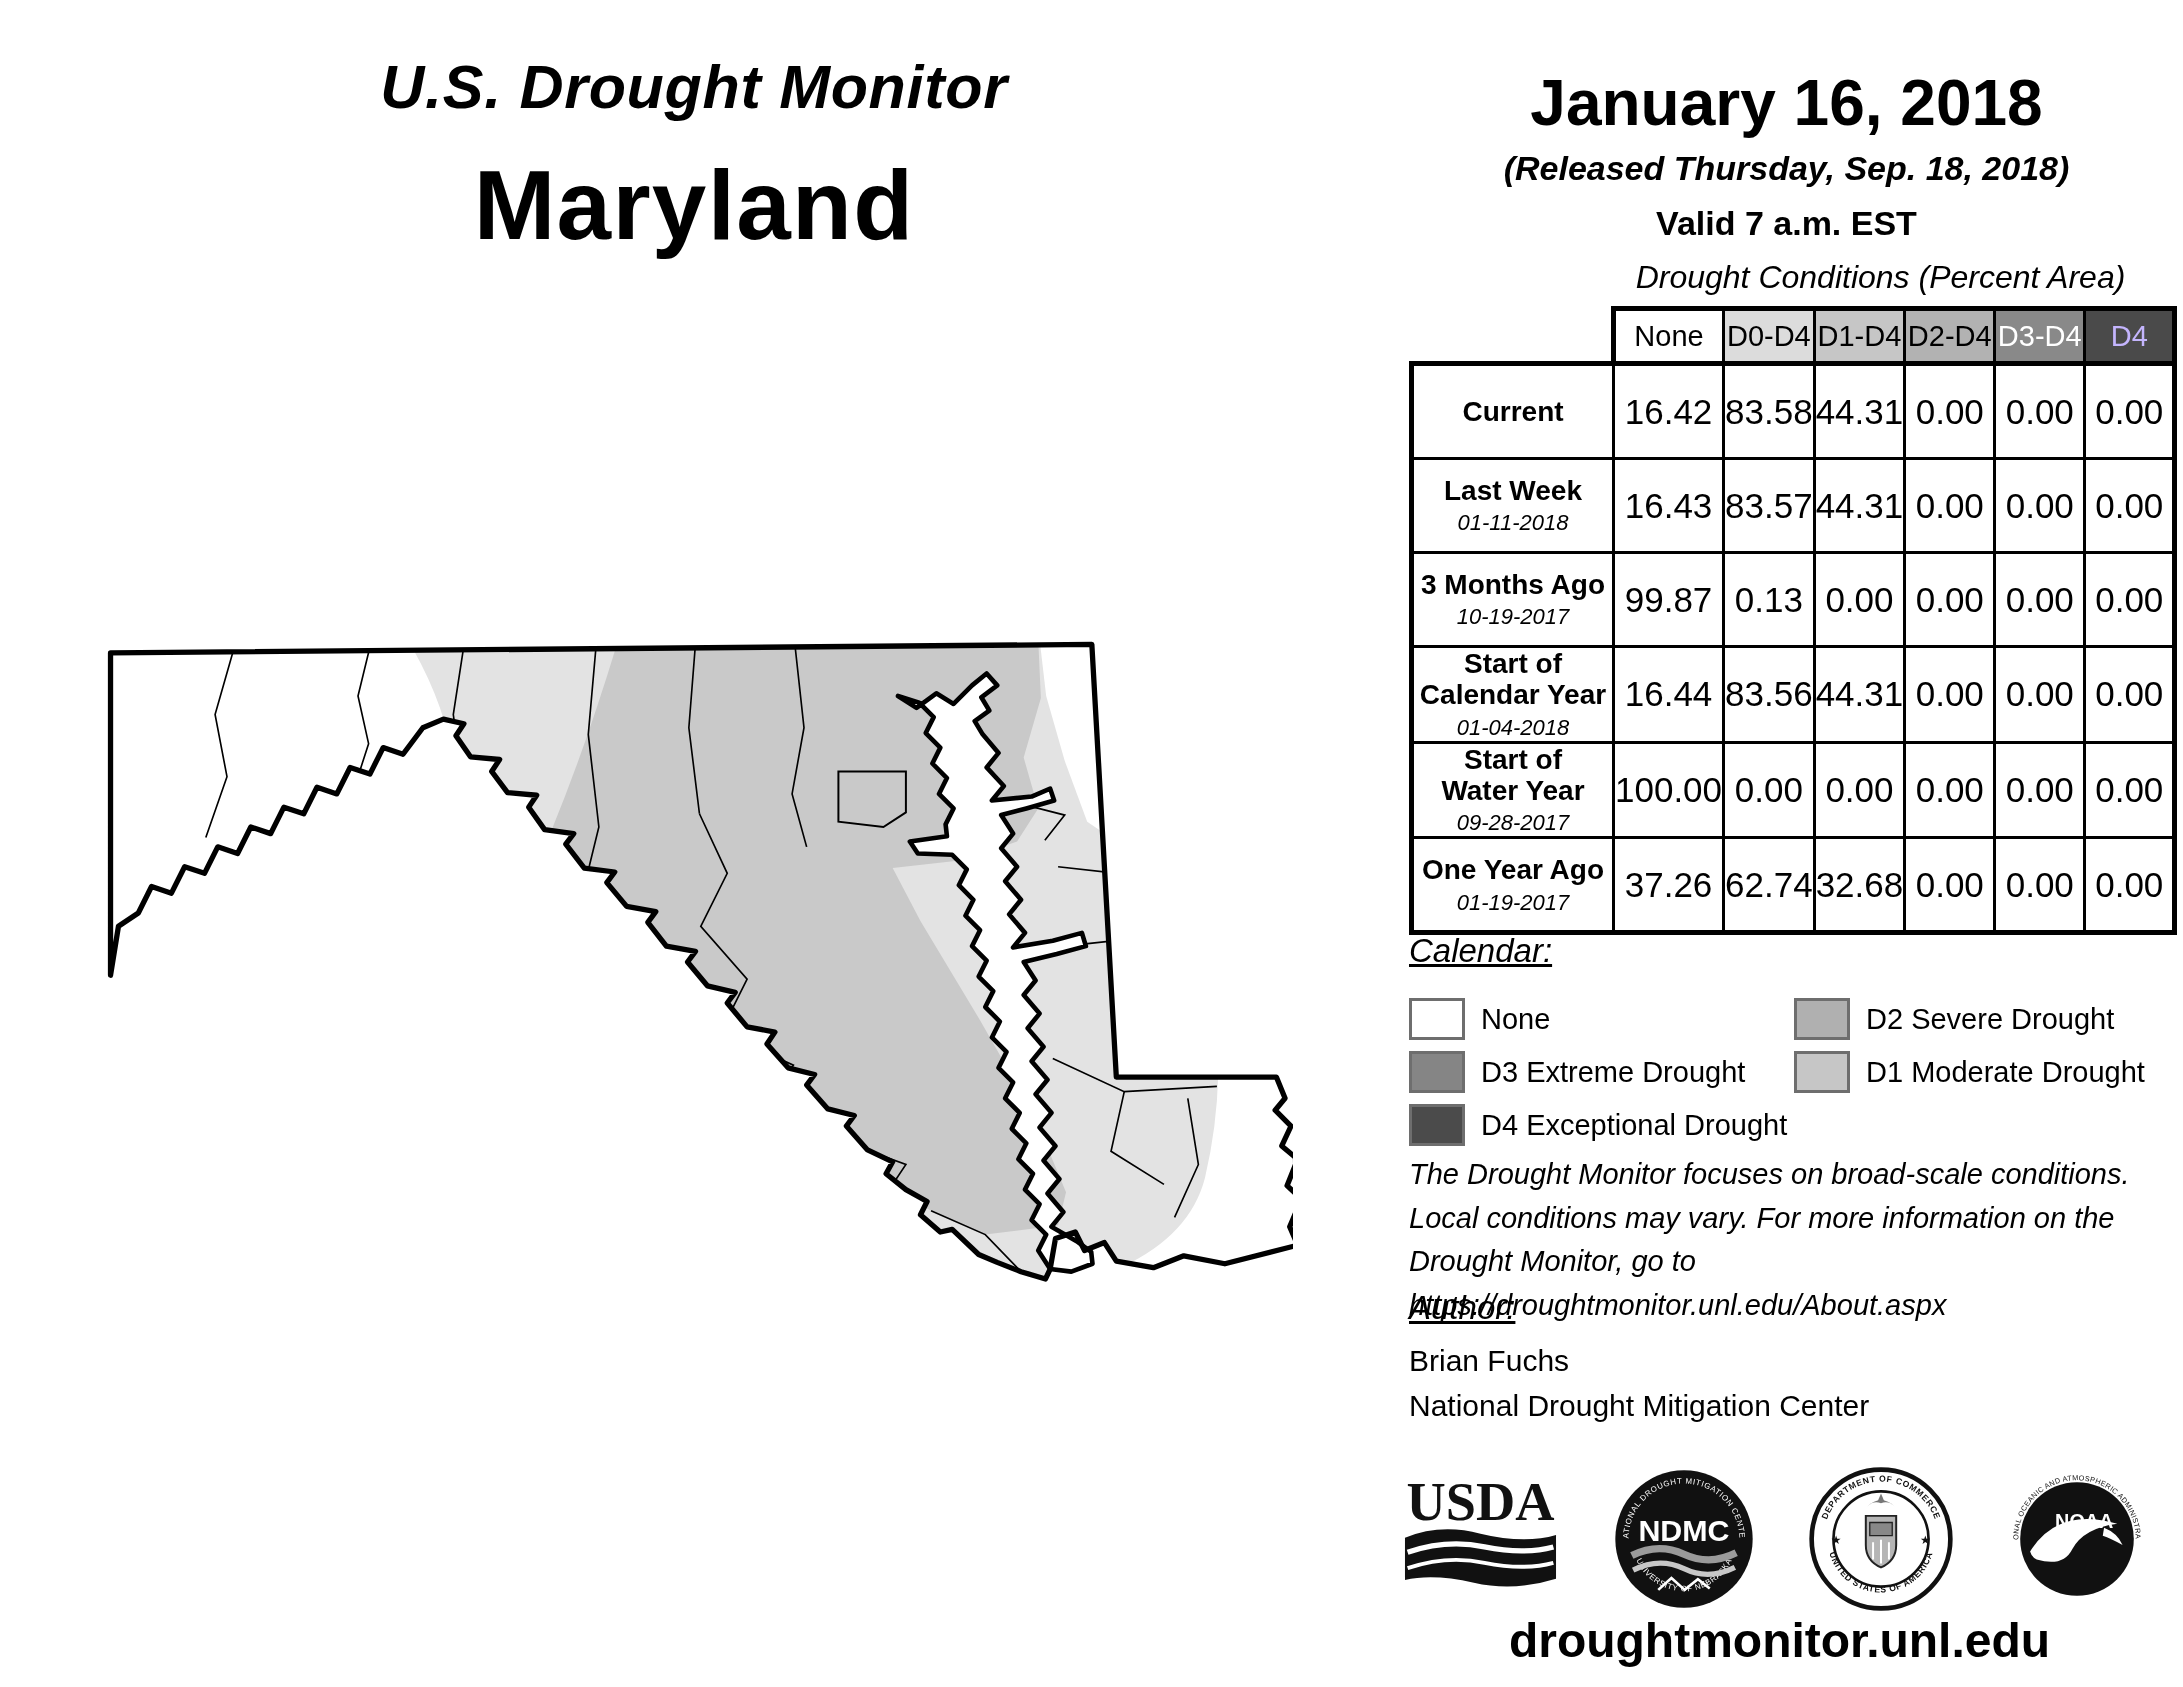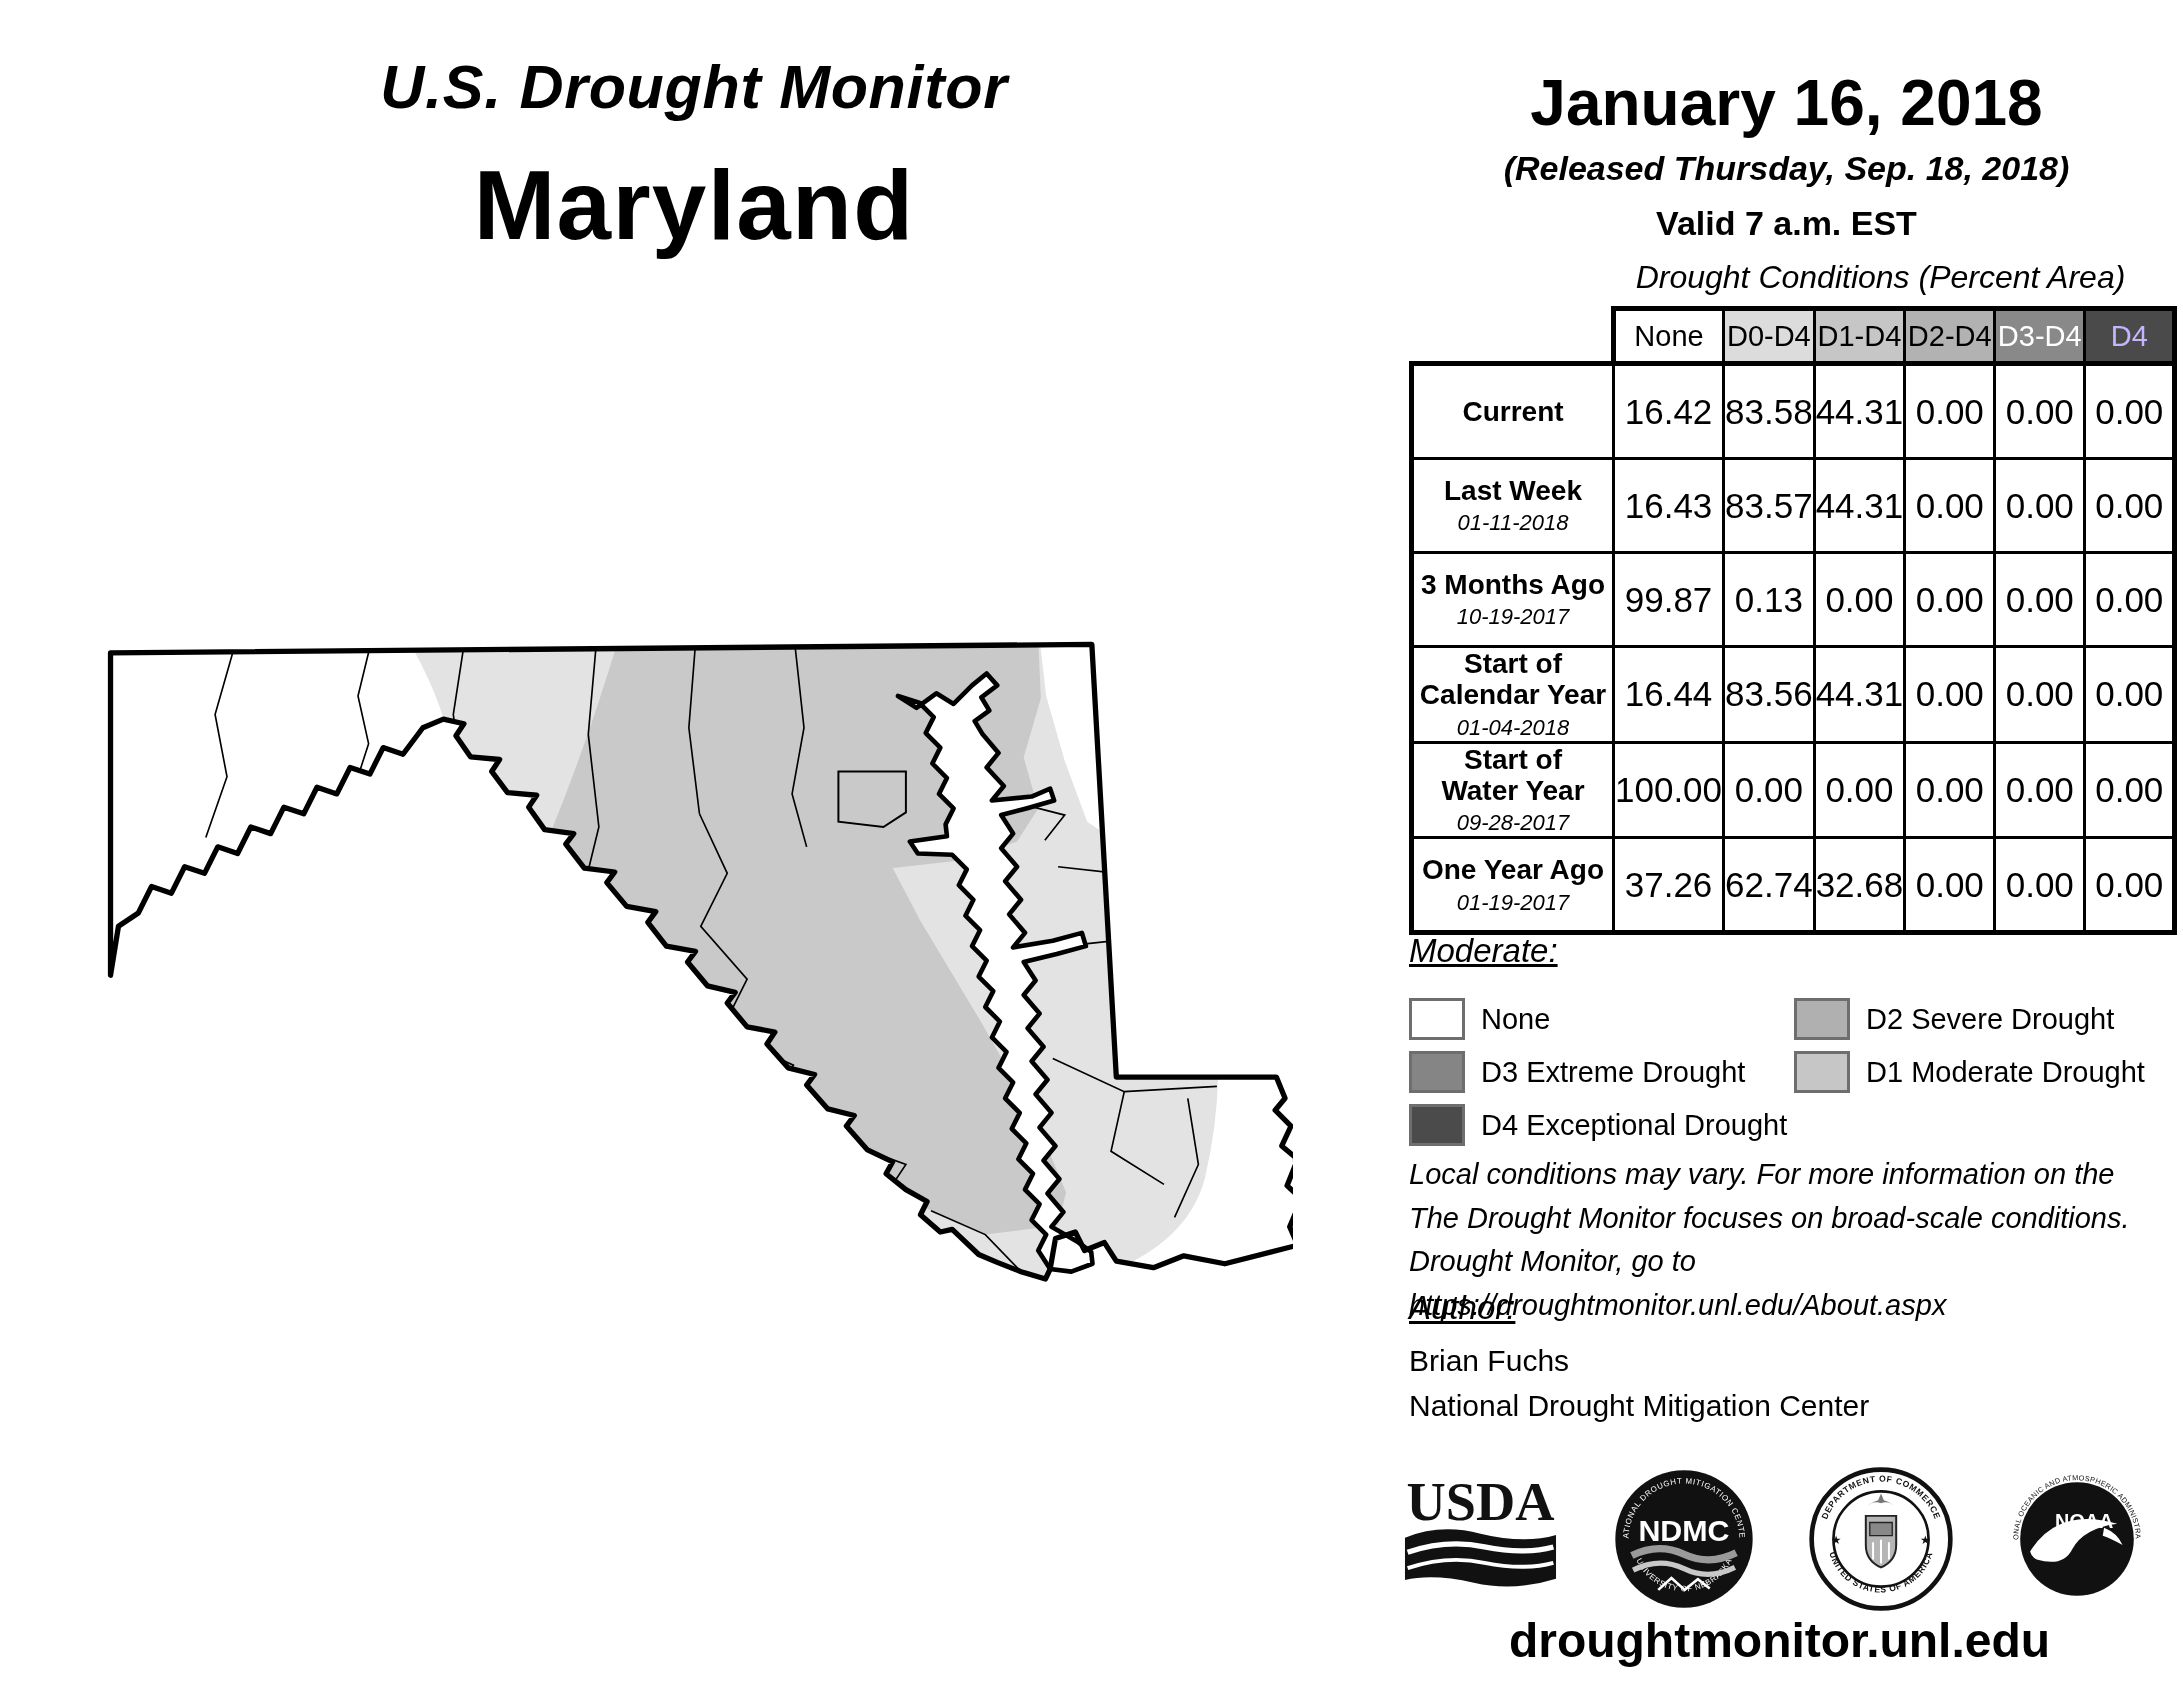--- a/index.html
+++ b/index.html
@@ -169,21 +169,21 @@
       <td class="vcell">62.74</td>
       <td class="vcell">32.68</td>
       <td class="vcell">0.00</td>
       <td class="vcell">0.00</td>
       <td class="vcell collast">0.00</td>
     </tr>
   </tbody>
     </table>
 
   <div class="intensity">
-    <div class="int-head">Moderate:</div>
+    <div class="int-head">Calendar:</div>
     <div class="legend-grid">
       <div class="legend-item">
         <span class="swatch" style="background: rgb(255, 255, 255);"></span>
         <span class="legend-label">None</span>
       </div>
       <div class="legend-item">
         <span class="swatch" style="background: rgb(176, 176, 176);"></span>
         <span class="legend-label">D2 Severe Drought</span>
       </div>
       <div class="legend-item">
@@ -195,22 +195,22 @@
         <span class="legend-label">D1 Moderate Drought</span>
       </div>
       <div class="legend-item">
         <span class="swatch" style="background: rgb(75, 75, 75);"></span>
         <span class="legend-label">D4 Exceptional Drought</span>
       </div>
     </div>
   </div>
 
   <div class="disclaimer">
+    <div>The Drought Monitor focuses on broad-scale conditions.</div>
     <div>Local conditions may vary. For more information on the</div>
-    <div>The Drought Monitor focuses on broad-scale conditions.</div>
     <div>Drought Monitor, go to https://droughtmonitor.unl.edu/About.aspx</div>
   </div>
 
   <div class="author">
     <div class="author-head">Author:</div>
     <div class="author-name">Brian Fuchs</div>
     <div class="author-org">National Drought Mitigation Center</div>
   </div>
 
   <div class="logos">

